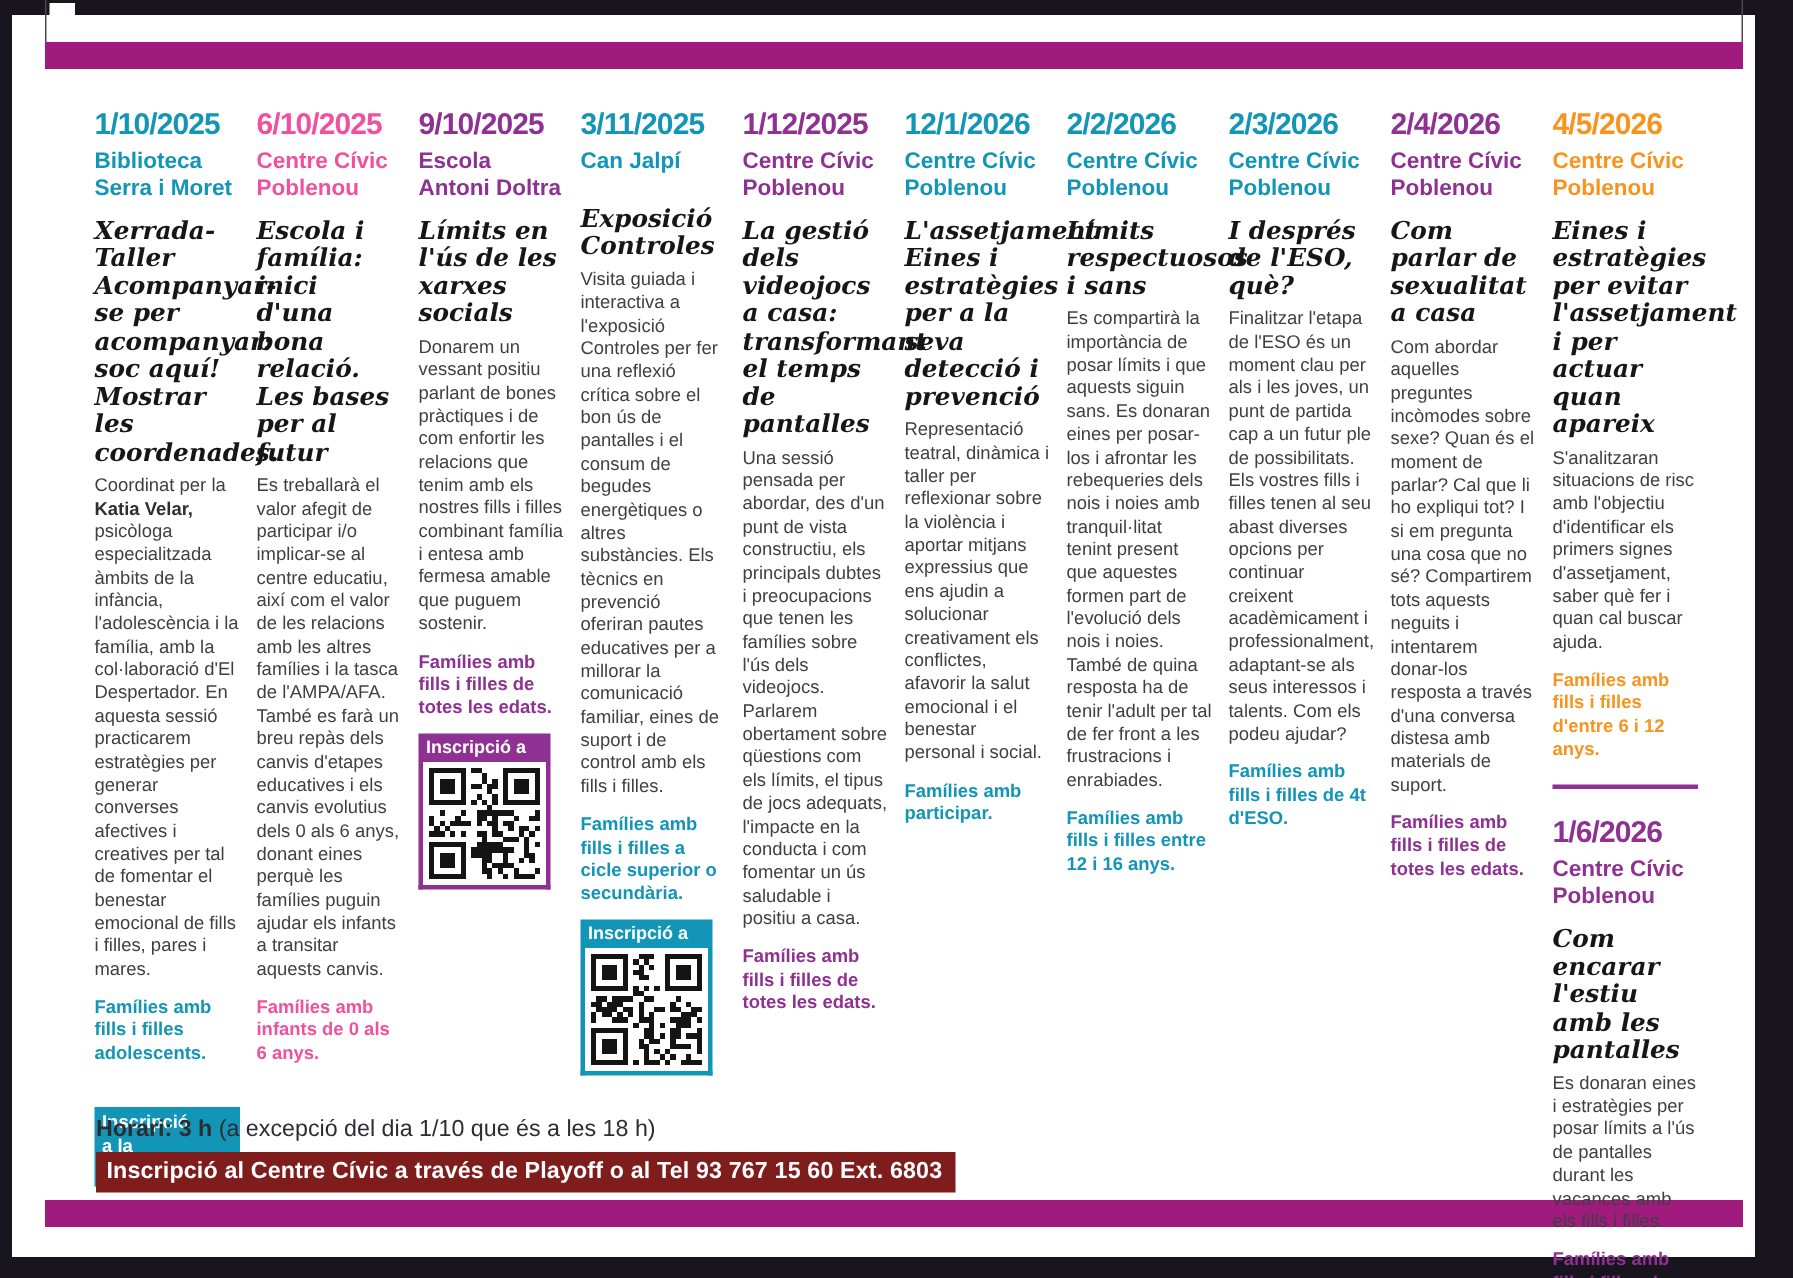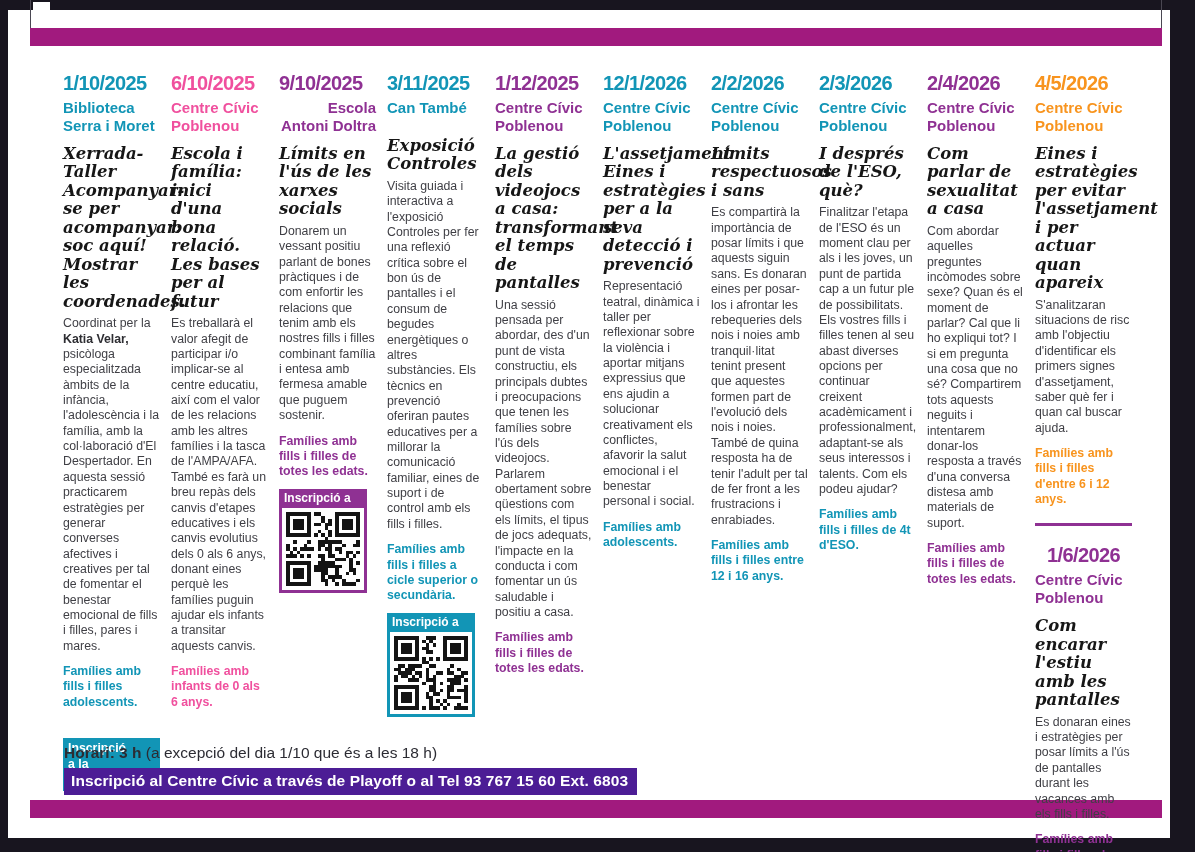--- a/index.html
+++ b/index.html
@@ -66,21 +66,21 @@
         <div class="event-date" style="color: rgb(240, 80, 158);">6/10/2025</div>
         <div class="event-venue" style="color: rgb(240, 80, 158);">Centre Cívic Poblenou</div>
         <div class="event-title">Escola i família: inici d'una bona relació. Les bases per al futur</div>
         <p class="event-para"><span>Es treballarà el valor afegit de participar i/o implicar-se al centre educatiu, així com el valor de les relacions amb les altres famílies i la tasca de l'AMPA/AFA. També es farà un breu repàs dels canvis d'etapes educatives i els canvis evolutius dels 0 als 6 anys, donant eines perquè les famílies puguin ajudar els infants a transitar aquests canvis.</span></p>
         <div class="event-audience" style="color: rgb(240, 80, 158);">Famílies amb infants de 0 als 6 anys.</div>
       </div>
     </div>
     <div class="col">
       <div class="event">
         <div class="event-date" style="color: rgb(143, 49, 147);">9/10/2025</div>
-        <div class="event-venue" style="color: rgb(143, 49, 147); text-align: right;">Escola Antoni Doltra</div>
+        <div class="event-venue" style="color: rgb(143, 49, 147);">Escola Antoni Doltra</div>
         <div class="event-title">Límits en l'ús de les xarxes socials</div>
         <p class="event-para"><span>Donarem un vessant positiu parlant de bones pràctiques i de com enfortir les relacions que tenim amb els nostres fills i filles combinant família i entesa amb fermesa amable que puguem sostenir.</span></p>
         <div class="event-audience" style="color: rgb(143, 49, 147);">Famílies amb fills i filles de totes les edats.</div>
         <div class="qr-box">
           <div class="qr-label" style="background: rgb(143, 49, 147);">Inscripció a</div>
           <div class="qr-frame" style="border-color: rgb(143, 49, 147);">
             <svg viewBox="0 0 21 21" xmlns="http://www.w3.org/2000/svg" fill="#141414">
               <rect x="0" y="0" width="1" height="1"></rect>
               <rect x="1" y="0" width="1" height="1"></rect>
               <rect x="2" y="0" width="1" height="1"></rect>
@@ -293,21 +293,21 @@
               <rect x="18" y="20" width="1" height="1"></rect>
               <rect x="19" y="20" width="1" height="1"></rect>
             </svg>
           </div>
         </div>
       </div>
     </div>
     <div class="col">
       <div class="event">
         <div class="event-date" style="color: rgb(18, 149, 182);">3/11/2025</div>
-        <div class="event-venue" style="color: rgb(18, 149, 182);">Can També</div>
+        <div class="event-venue" style="color: rgb(18, 149, 182);">Can Jalpí</div>
         <div class="event-title gap">Exposició Controles</div>
         <p class="event-para"><span>Visita guiada i interactiva a l'exposició Controles per fer una reflexió crítica sobre el bon ús de pantalles i el consum de begudes energètiques o altres substàncies. Els tècnics en prevenció oferiran pautes educatives per a millorar la comunicació familiar, eines de suport i de control amb els fills i filles.</span></p>
         <div class="event-audience" style="color: rgb(18, 149, 182);">Famílies amb fills i filles a cicle superior o secundària.</div>
         <div class="qr-box">
           <div class="qr-label" style="background: rgb(18, 149, 182);">Inscripció a</div>
           <div class="qr-frame" style="border-color: rgb(18, 149, 182);">
             <svg viewBox="0 0 21 21" xmlns="http://www.w3.org/2000/svg" fill="#141414">
               <rect x="0" y="0" width="1" height="1"></rect>
               <rect x="1" y="0" width="1" height="1"></rect>
               <rect x="2" y="0" width="1" height="1"></rect>
@@ -536,21 +536,21 @@
         <p class="event-para"><span>Una sessió pensada per abordar, des d'un punt de vista constructiu, els principals dubtes i preocupacions que tenen les famílies sobre l'ús dels videojocs. Parlarem obertament sobre qüestions com els límits, el tipus de jocs adequats, l'impacte en la conducta i com fomentar un ús saludable i positiu a casa.</span></p>
         <div class="event-audience" style="color: rgb(143, 49, 147);">Famílies amb fills i filles de totes les edats.</div>
       </div>
     </div>
     <div class="col">
       <div class="event">
         <div class="event-date" style="color: rgb(18, 149, 182);">12/1/2026</div>
         <div class="event-venue" style="color: rgb(18, 149, 182);">Centre Cívic Poblenou</div>
         <div class="event-title">L'assetjament Eines i estratègies per a la seva detecció i prevenció</div>
         <p class="event-para"><span>Representació teatral, dinàmica i taller per reflexionar sobre la violència i aportar mitjans expressius que ens ajudin a solucionar creativament els conflictes, afavorir la salut emocional i el benestar personal i social.</span></p>
-        <div class="event-audience" style="color: rgb(18, 149, 182);">Famílies amb adolescents.</div>
+        <div class="event-audience" style="color: rgb(18, 149, 182);">Famílies amb participar.</div>
       </div>
     </div>
     <div class="col">
       <div class="event">
         <div class="event-date" style="color: rgb(18, 149, 182);">2/2/2026</div>
         <div class="event-venue" style="color: rgb(18, 149, 182);">Centre Cívic Poblenou</div>
         <div class="event-title">Límits respectuosos i sans</div>
         <p class="event-para"><span>Es compartirà la importància de posar límits i que aquests siguin sans. Es donaran eines per posar-los i afrontar les rebequeries dels nois i noies amb tranquil·litat tenint present que aquestes formen part de l'evolució dels nois i noies. També de quina resposta ha de tenir l'adult per tal de fer front a les frustracions i enrabiades.</span></p>
         <div class="event-audience" style="color: rgb(18, 149, 182);">Famílies amb fills i filles entre 12 i 16 anys.</div>
       </div>
@@ -576,25 +576,25 @@
     <div class="col">
       <div class="event">
         <div class="event-date" style="color: rgb(248, 148, 30);">4/5/2026</div>
         <div class="event-venue" style="color: rgb(248, 148, 30);">Centre Cívic Poblenou</div>
         <div class="event-title">Eines i estratègies per evitar l'assetjament i per actuar quan apareix</div>
         <p class="event-para"><span>S'analitzaran situacions de risc amb l'objectiu d'identificar els primers signes d'assetjament, saber què fer i quan cal buscar ajuda.</span></p>
         <div class="event-audience" style="color: rgb(248, 148, 30);">Famílies amb fills i filles d'entre 6 i 12 anys.</div>
       </div>
       <div class="divider" style="background: rgb(143, 49, 147);"></div>
       <div class="event">
-        <div class="event-date" style="color: rgb(143, 49, 147); text-align: center;">1/6/2026</div>
+        <div class="event-date" style="color: rgb(143, 49, 147);">1/6/2026</div>
         <div class="event-venue" style="color: rgb(143, 49, 147);">Centre Cívic Poblenou</div>
         <div class="event-title">Com encarar l'estiu amb les pantalles</div>
         <p class="event-para"><span>Es donaran eines i estratègies per posar límits a l'ús de pantalles durant les vacances amb els fills i filles.</span></p>
         <div class="event-audience" style="color: rgb(143, 49, 147);">Famílies amb fills i filles de totes les edats.</div>
       </div>
     </div>
   </div>
 
 <div class="footer-horari">
   <span class="hb">Horari: 3 h</span><span> (a excepció del dia 1/10 que és a les 18 h)</span>
 </div>
-<div class="footer-badge" style="background: #4c1d95;">Inscripció al Centre Cívic a través de Playoff o al Tel 93 767 15 60 Ext. 6803</div>
+<div class="footer-badge" style="background: #7f1d1d;">Inscripció al Centre Cívic a través de Playoff o al Tel 93 767 15 60 Ext. 6803</div>
 
 </body></html>

